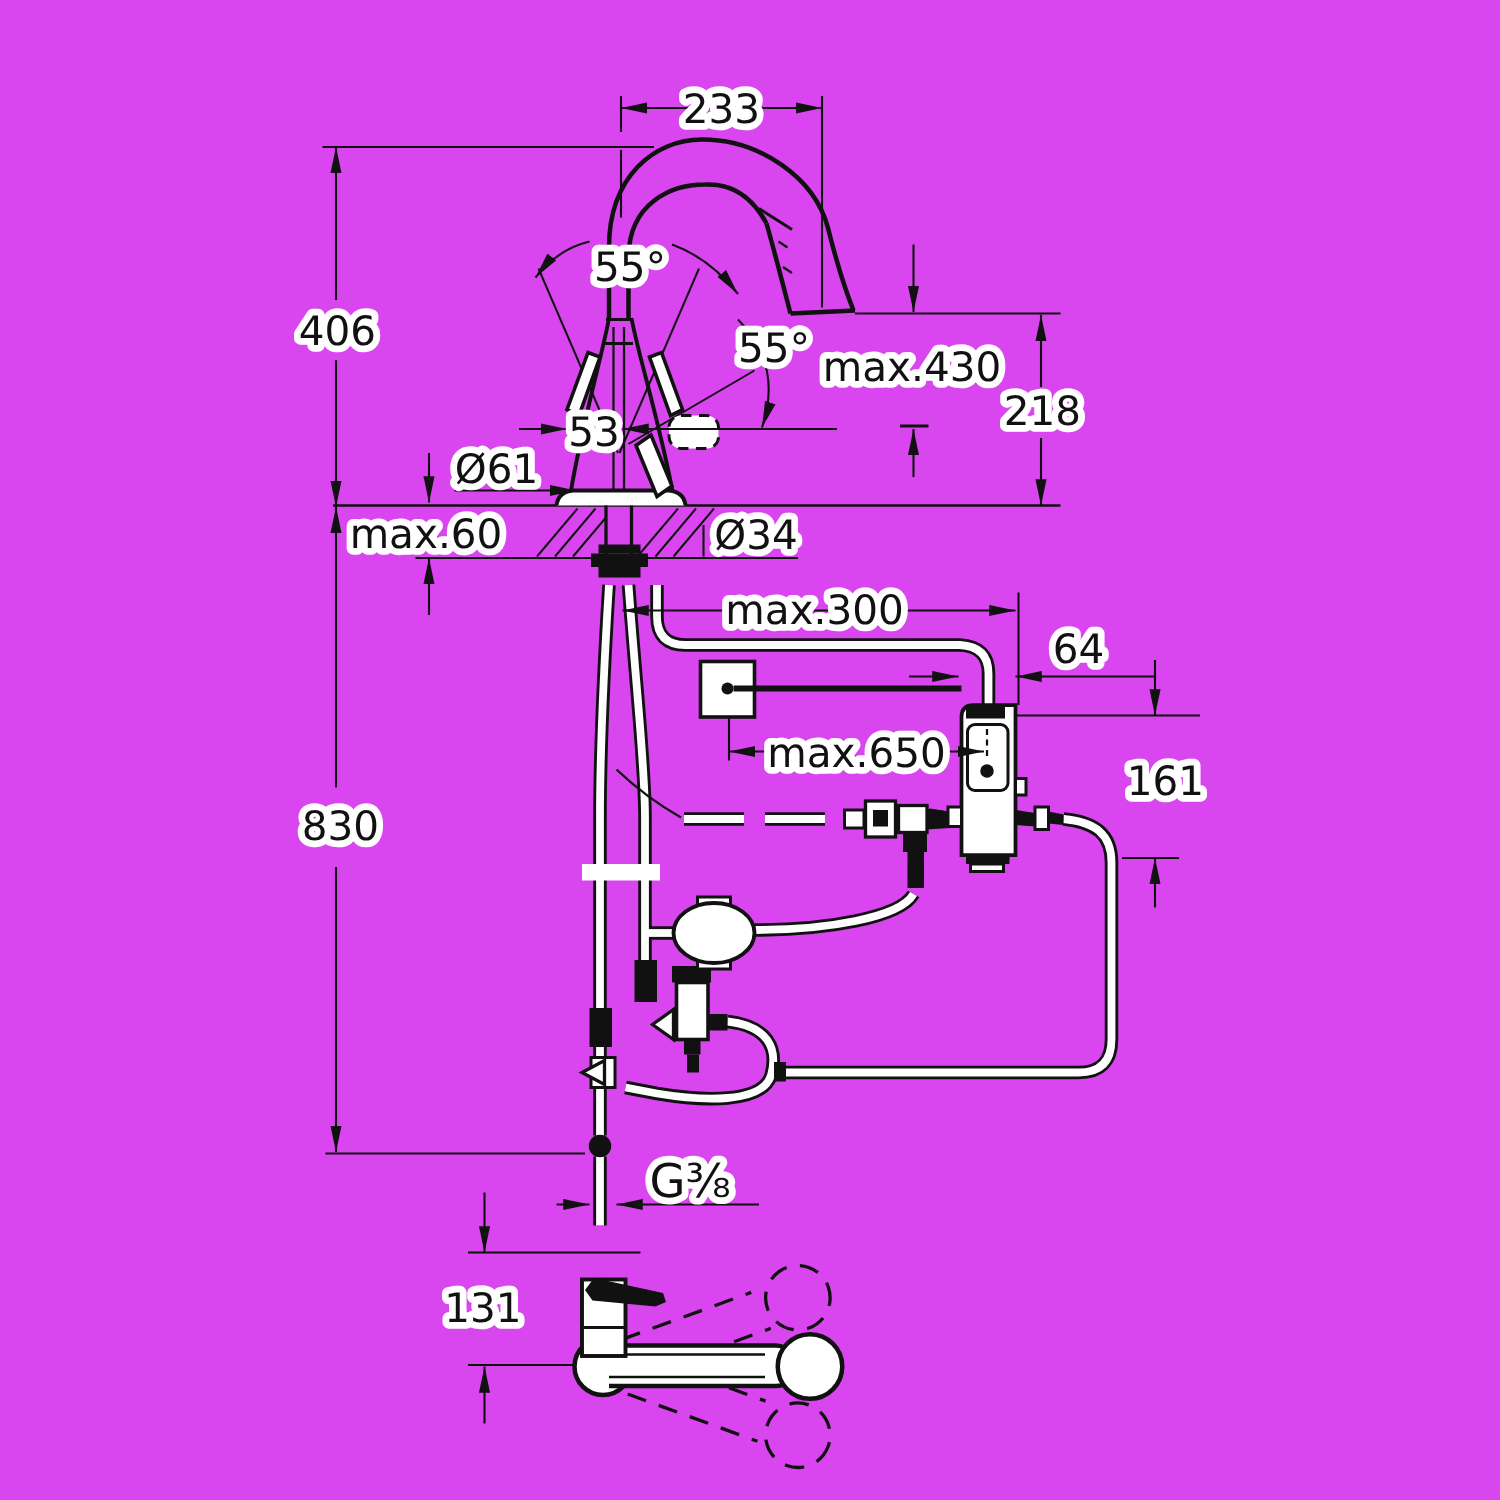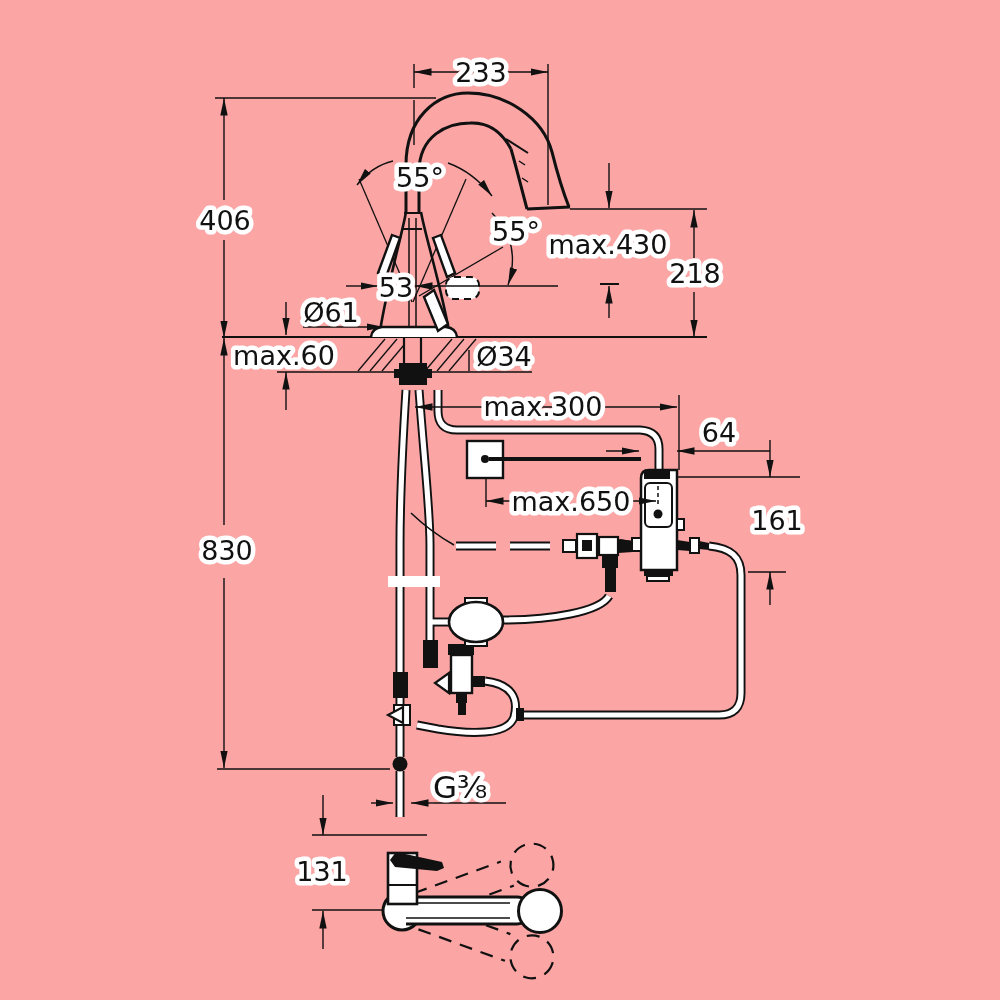--- a/index.html
+++ b/index.html
@@ -1,16 +1,16 @@
 <!DOCTYPE html>
 <html><head>
 <meta charset="utf-8">
 <style>
   html,body{margin:0;padding:0;background:#fff;}
-  .stage{position:relative;width:1000px;height:1000px;background:#fca5a5;overflow:hidden;}
+  .stage{position:relative;width:1000px;height:1000px;background:#d946ef;overflow:hidden;}
   svg{display:block;}
   .dim{font-family:"DejaVu Sans","Liberation Sans",sans-serif;font-size:27px;fill:#111;
        text-anchor:middle;paint-order:stroke;stroke:#fff;stroke-width:9px;stroke-linejoin:round;}
   .dim.big{font-size:31px;text-anchor:start;}
   .ln{stroke:#111;fill:none;}
   .t14{stroke-width:1.4px;} .t18{stroke-width:1.8px;} .t2{stroke-width:2px;}
   .t24{stroke-width:2.4px;} .t26{stroke-width:2.6px;} .t3{stroke-width:3px;}
   .wfill{fill:#fff;}
   .dk{fill:#111;stroke:none;}
   .hoseB{stroke:#111;stroke-width:9px;fill:none;stroke-linecap:butt;}

